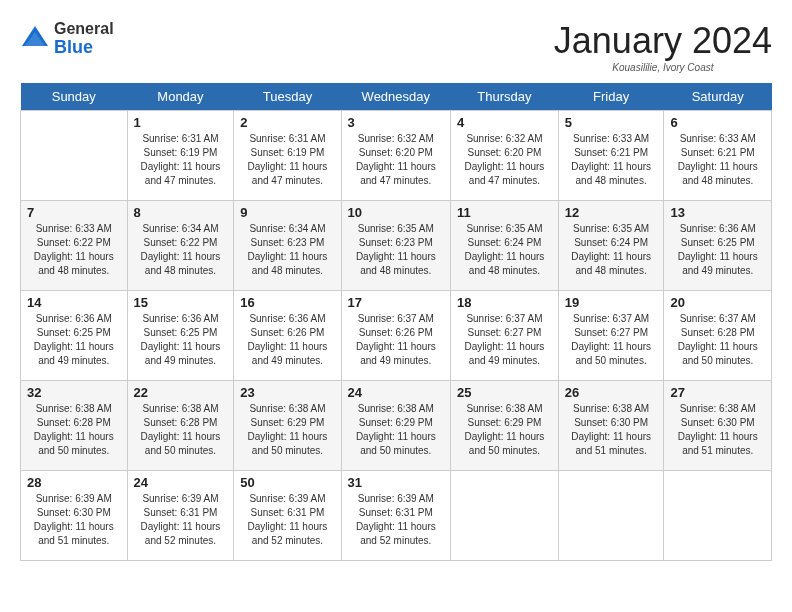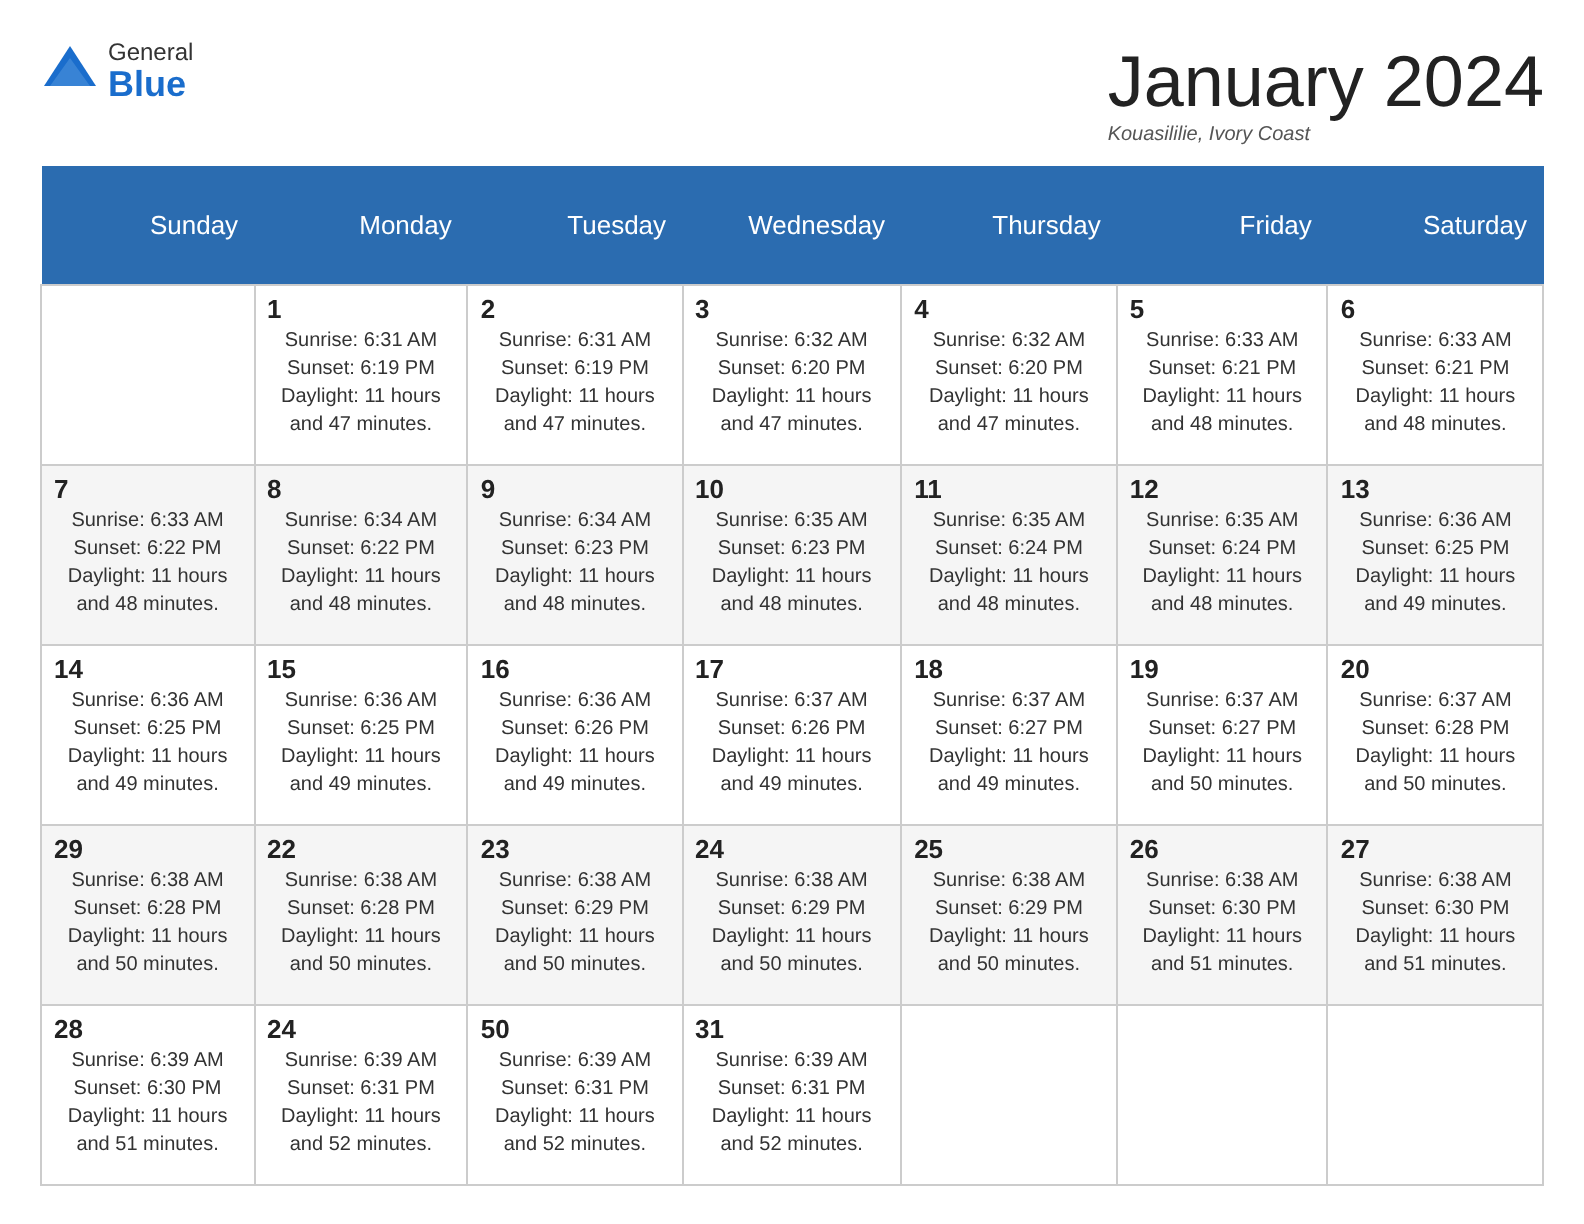--- a/index.html
+++ b/index.html
@@ -19,57 +19,57 @@
     .logo {
       display: flex;
       align-items: center;
     }
     .logo-text {
       display: flex;
       flex-direction: column;
       line-height: 1.1;
     }
     .logo-general {
-      font-size: 12px;
-      font-weight: normal;
+      font-size: 16px;
+      font-weight: bold;
       color: #333;
     }
     .logo-blue {
       font-size: 18px;
       font-weight: bold;
       color: #1a6dcc;
     }
     .logo-icon {
       width: 30px;
       height: 30px;
       margin-right: 4px;
     }
     .title-area {
-      text-align: left;
+      text-align: center;
     }
     .month-title {
       font-size: 36px;
       font-weight: normal;
       color: #222;
     }
     .location-title {
       font-size: 10px;
       color: #555;
       font-style: italic;
     }
     .calendar-table {
       width: 100%;
       border-collapse: collapse;
       font-size: 11px;
     }
     .calendar-table th {
       background-color: #2b6cb0;
       color: white;
-      text-align: right;
-      padding: 22px 8px;
+      text-align: center;
+      padding: 6px 8px;
       font-size: 13px;
       font-weight: normal;
     }
     .calendar-table td {
       border: 1px solid #ccc;
       vertical-align: top;
       padding: 4px 6px;
       width: 113px;
       min-height: 80px;
       height: 90px;
@@ -215,21 +215,21 @@
           <span class="day-number">19</span>
           <div class="day-info">Sunrise: 6:37 AM<br>Sunset: 6:27 PM<br>Daylight: 11 hours and 50 minutes.</div>
         </td>
         <td>
           <span class="day-number">20</span>
           <div class="day-info">Sunrise: 6:37 AM<br>Sunset: 6:28 PM<br>Daylight: 11 hours and 50 minutes.</div>
         </td>
       </tr>
       <tr>
         <td>
-          <span class="day-number">29</span>
+          <span class="day-number">32</span>
           <div class="day-info">Sunrise: 6:38 AM<br>Sunset: 6:28 PM<br>Daylight: 11 hours and 50 minutes.</div>
         </td>
         <td>
           <span class="day-number">22</span>
           <div class="day-info">Sunrise: 6:38 AM<br>Sunset: 6:28 PM<br>Daylight: 11 hours and 50 minutes.</div>
         </td>
         <td>
           <span class="day-number">23</span>
           <div class="day-info">Sunrise: 6:38 AM<br>Sunset: 6:29 PM<br>Daylight: 11 hours and 50 minutes.</div>
         </td>

